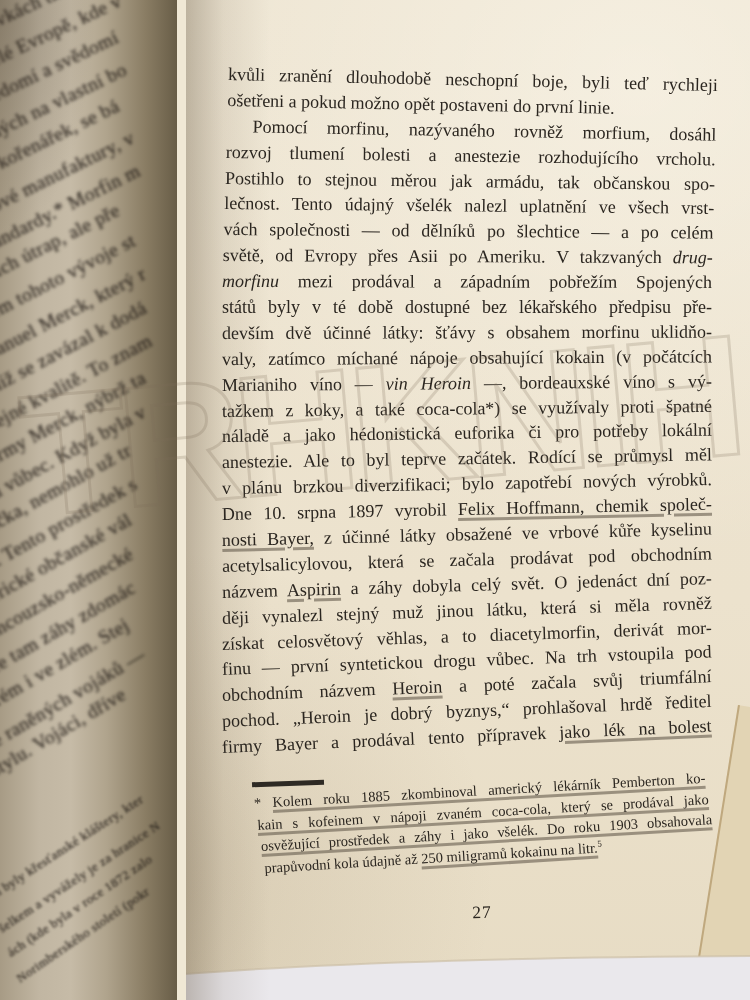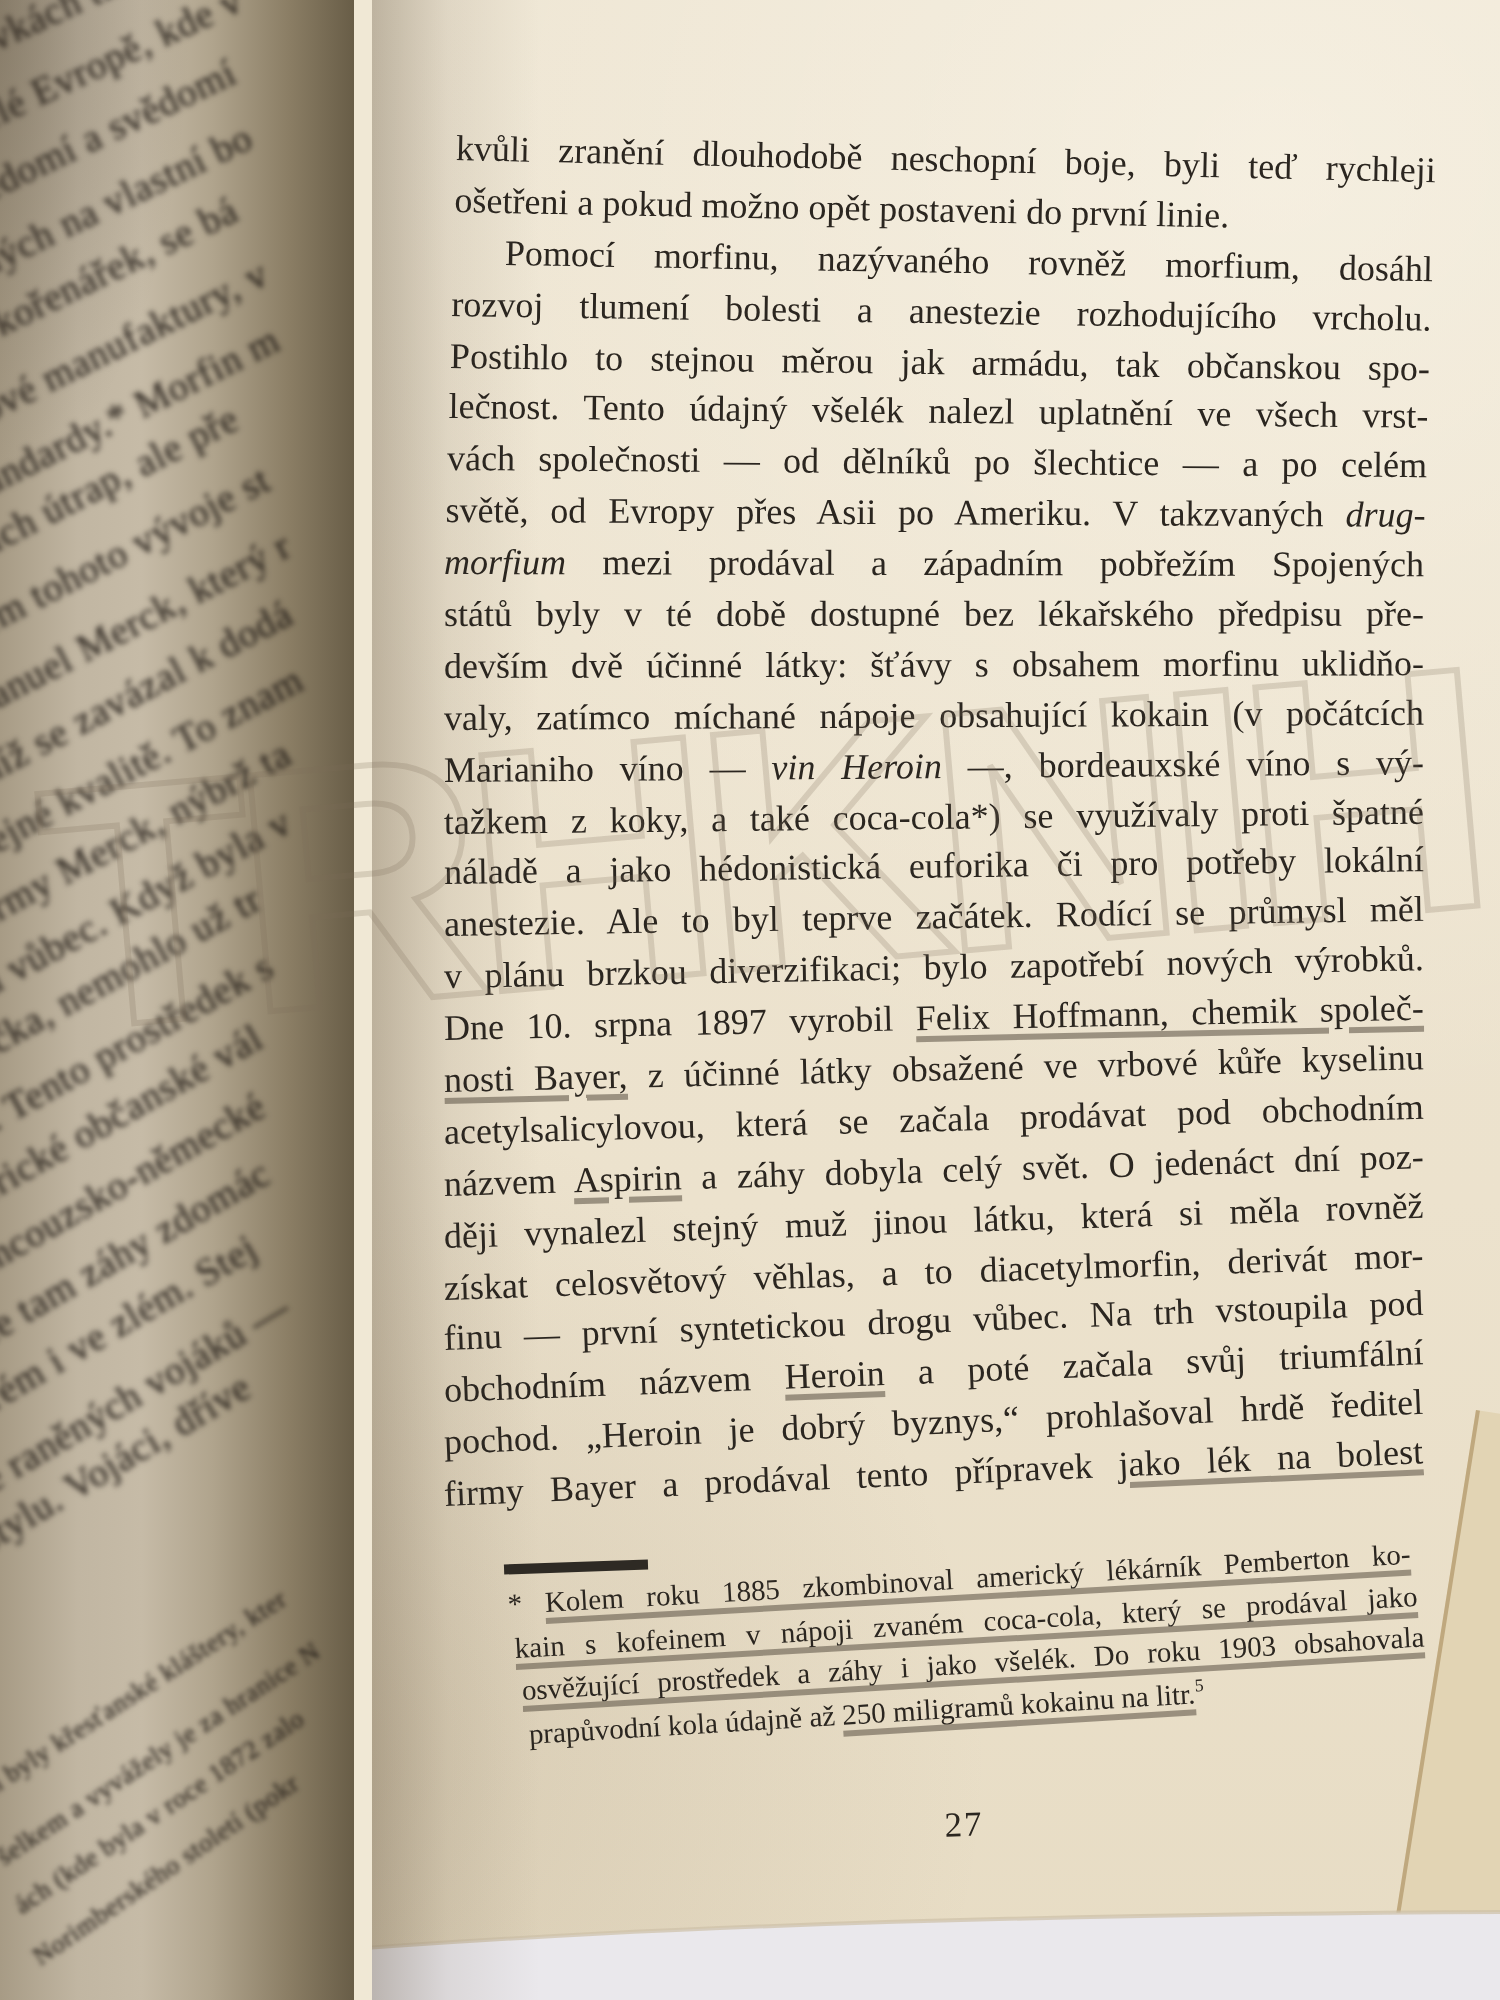--- a/index.html
+++ b/index.html
@@ -126,21 +126,21 @@
 
   <div class="main-text" id="main-text">
       <div class="line" style="transform: translateX(6px) rotate(1.3deg);"><span>kvůli zranění dlouhodobě neschopní boje, byli teď rychleji</span></div>
       <div class="line end" style="transform: translateX(5.25px) rotate(1.15deg);"><span>ošetřeni a pokud možno opět postaveni do první linie.</span></div>
       <div class="line" style="transform: translateX(4.5px) rotate(1.01deg); text-indent: 26px;"><span>Pomocí morfinu, nazývaného rovněž morfium, dosáhl</span></div>
       <div class="line" style="transform: translateX(3.75px) rotate(0.86deg);"><span>rozvoj tlumení bolesti a anestezie rozhodujícího vrcholu.</span></div>
       <div class="line" style="transform: translateX(3px) rotate(0.72deg);"><span>Postihlo to stejnou měrou jak armádu, tak občanskou spo-</span></div>
       <div class="line" style="transform: translateX(2.25px) rotate(0.57deg);"><span>lečnost. Tento údajný všelék nalezl uplatnění ve všech vrst-</span></div>
       <div class="line" style="transform: translateX(1.5px) rotate(0.42deg);"><span>vách společnosti — od dělníků po šlechtice — a po celém</span></div>
       <div class="line" style="transform: translateX(0.75px) rotate(0.28deg);"><span>světě, od Evropy přes Asii po Ameriku. V takzvaných </span><span class="sg-i">drug-</span></div>
-      <div class="line" style="transform: translateX(0px) rotate(0.13deg);"><span class="sg-i">morfium</span><span> mezi prodával a západním pobřežím Spojených</span></div>
+      <div class="line" style="transform: translateX(0px) rotate(0.13deg);"><span class="sg-i">morfinu</span><span> mezi prodával a západním pobřežím Spojených</span></div>
       <div class="line" style="transform: translateX(0px) rotate(-0.02deg);"><span>států byly v té době dostupné bez lékařského předpisu pře-</span></div>
       <div class="line" style="transform: translateX(0px) rotate(-0.16deg);"><span>devším dvě účinné látky: šťávy s obsahem morfinu uklidňo-</span></div>
       <div class="line" style="transform: translateX(0px) rotate(-0.31deg);"><span>valy, zatímco míchané nápoje obsahující kokain (v počátcích</span></div>
       <div class="line" style="transform: translateX(0px) rotate(-0.45deg);"><span>Marianiho víno — </span><span class="sg-i">vin Heroin</span><span> —, bordeauxské víno s vý-</span></div>
       <div class="line" style="transform: translateX(0px) rotate(-0.6deg);"><span>tažkem z koky, a také coca-cola*) se využívaly proti špatné</span></div>
       <div class="line" style="transform: translateX(0px) rotate(-0.75deg);"><span>náladě a jako hédonistická euforika či pro potřeby lokální</span></div>
       <div class="line" style="transform: translateX(0px) rotate(-0.89deg);"><span>anestezie. Ale to byl teprve začátek. Rodící se průmysl měl</span></div>
       <div class="line" style="transform: translateX(0px) rotate(-1.04deg);"><span>v plánu brzkou diverzifikaci; bylo zapotřebí nových výrobků.</span></div>
       <div class="line" style="transform: translateX(0px) rotate(-1.19deg);"><span>Dne 10. srpna 1897 vyrobil </span><span class="sg-u">Felix Hoffmann, chemik společ-</span></div>
       <div class="line" style="transform: translateX(0px) rotate(-1.33deg);"><span class="sg-u">nosti Bayer,</span><span> z účinné látky obsažené ve vrbové kůře kyselinu</span></div>

